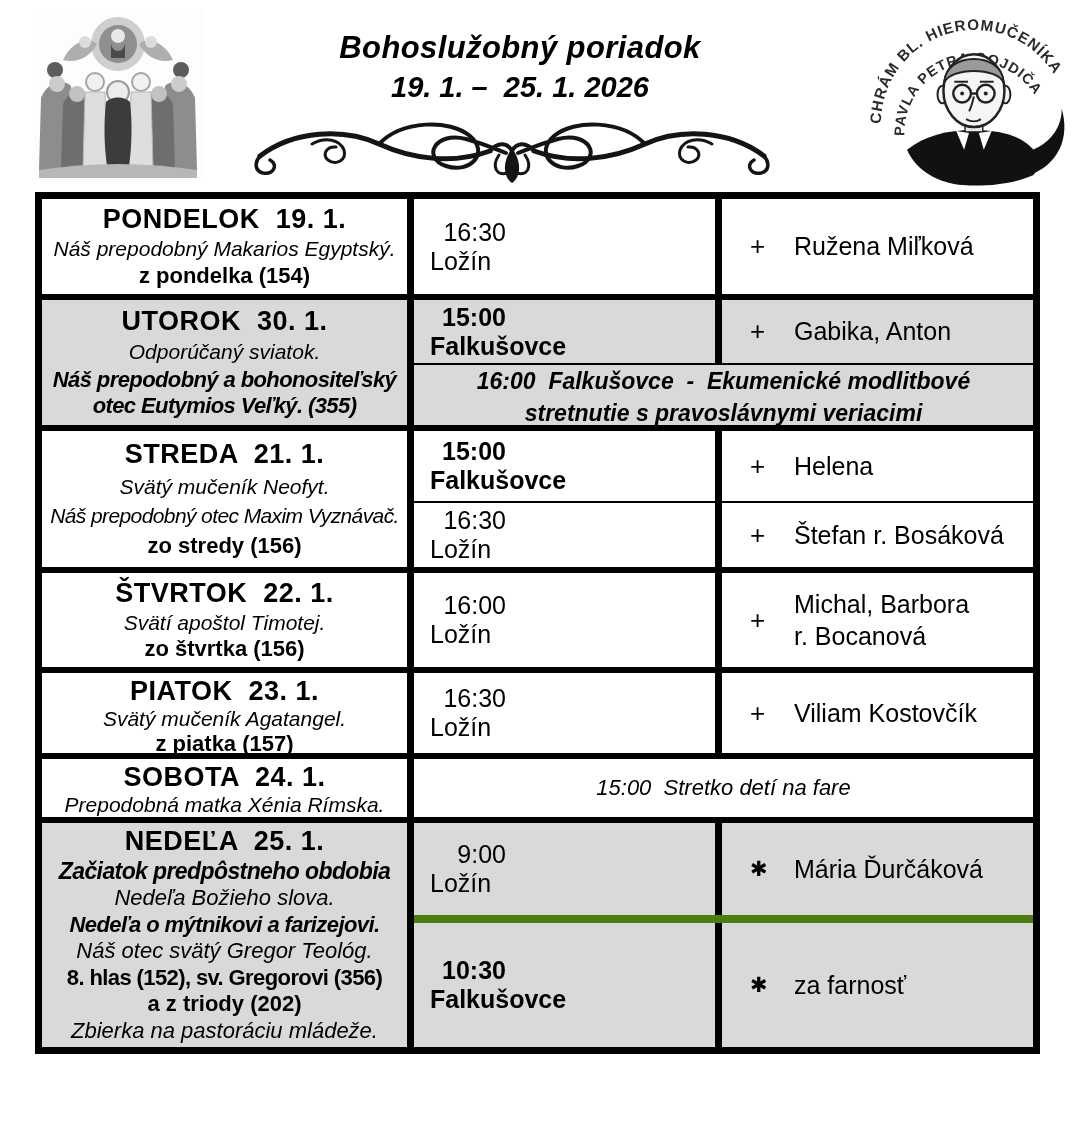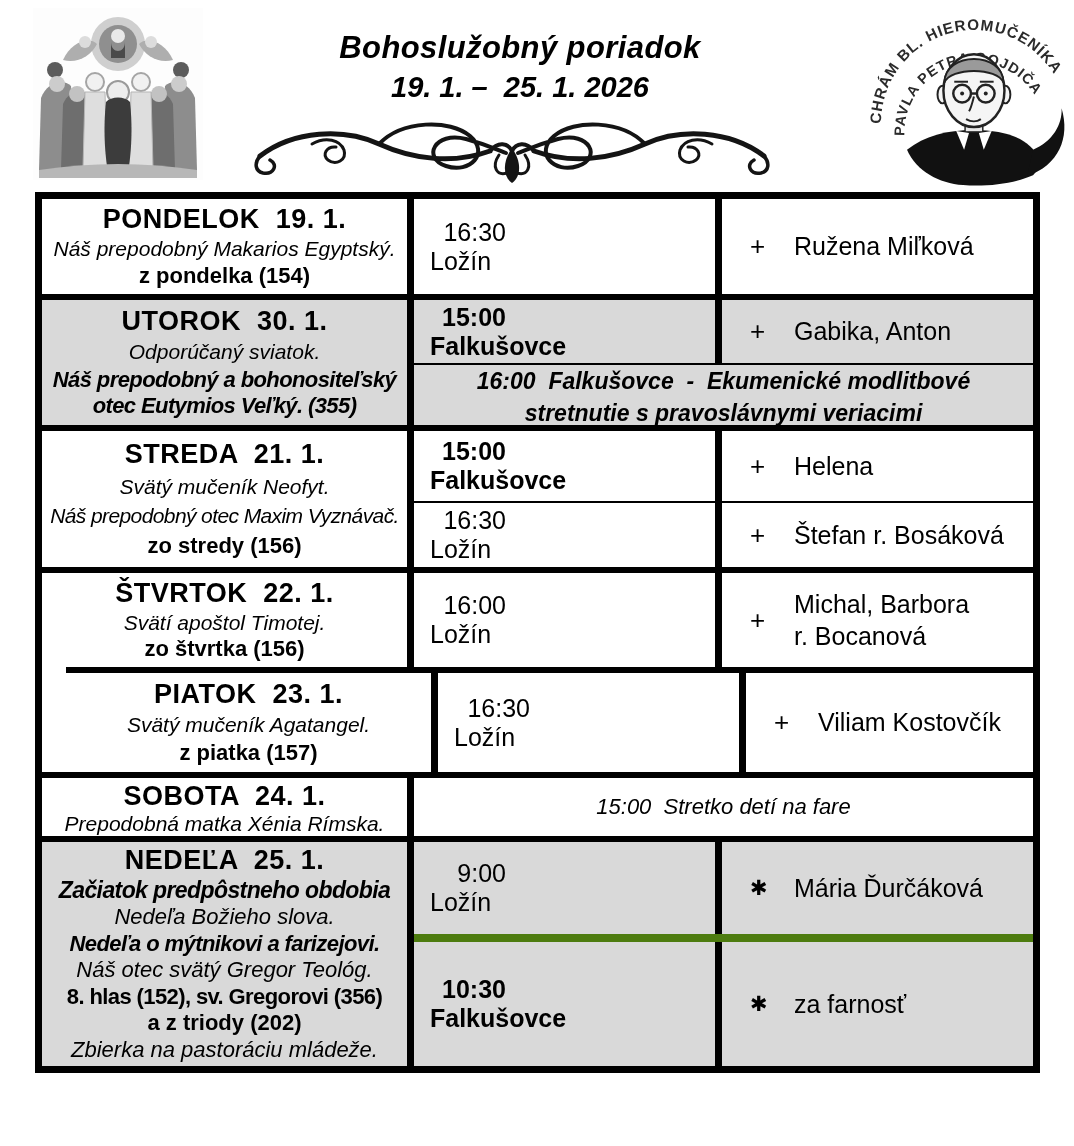--- a/index.html
+++ b/index.html
@@ -32,21 +32,21 @@
   .c3s { flex:1; display:flex; align-items:center; padding-left:28px; box-sizing:border-box; }
 
   .r1 { height:95px; }
   .r2 { height:131px; }
   .r2 .subrow1 { flex:0 0 63px; }
   .r2 .noterow { flex:1; border-top:2px solid #000; }
   .r3 { height:142px; }
   .r3 .subrow1 { flex:0 0 72px; border-bottom:2px solid #000; }
   .r3 .subrow2 { flex:1; }
   .r4 { height:100px; }
-  .r5 { height:105px;margin-left:24px; }
+  .r5 { height:86px; }
   .r6 { height:64px; }
   .r7 { height:230px; }
   .r7 .subrow1 { flex:0 0 100px; border-bottom:8px solid #4d7c0f; }
   .r7 .subrow2 { flex:1;justify-content:center; }
 
   .daycell { display:flex; flex-direction:column; justify-content:space-evenly;
              align-items:center; text-align:center; padding:3px 5px; box-sizing:border-box; height:100%; }
   .day-title { font-weight:700; font-size:27px; letter-spacing:.5px; white-space:pre; }
   .it   { font-style:italic; font-size:21px; }
   .bd   { font-weight:700; font-size:22px; }

